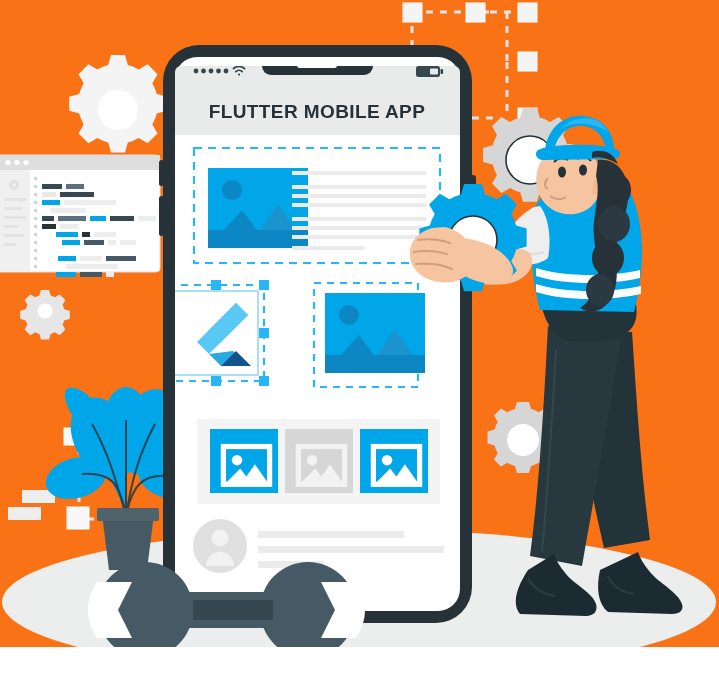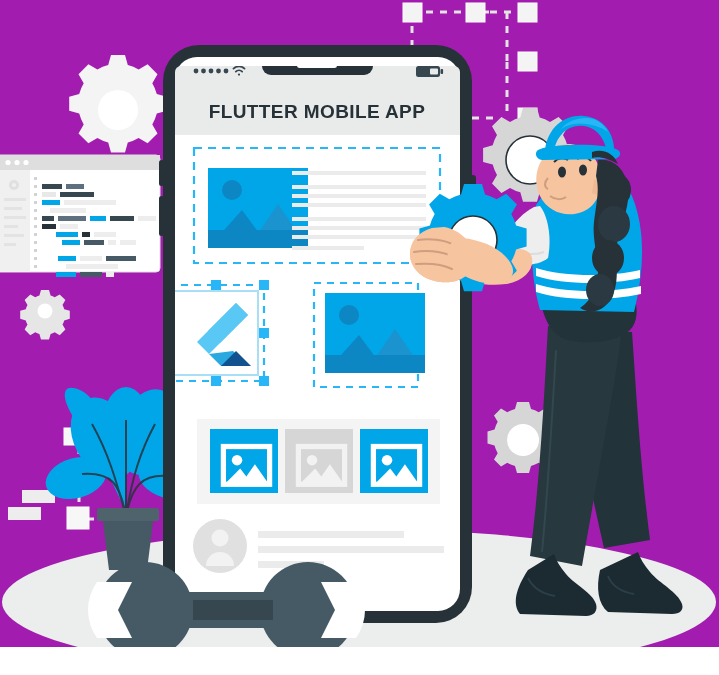--- a/index.html
+++ b/index.html
@@ -6,21 +6,21 @@
   html,body{margin:0;padding:0;background:#ffffff;}
   body{
     font-family:"Liberation Sans","DejaVu Sans",sans-serif;
     -webkit-font-smoothing:antialiased;
   }
   #stage{
     position:relative;
     width:719px;
     height:647px;
     overflow:hidden;
-    background:#a21caf;
+    background:#f97316;
   }
   #stage svg{display:block;}
   .app-title{
     font-family:"Liberation Sans","DejaVu Sans",sans-serif;
     font-weight:bold;
     letter-spacing:0.4px;
   }
 </style>
 </head>
 <body>

